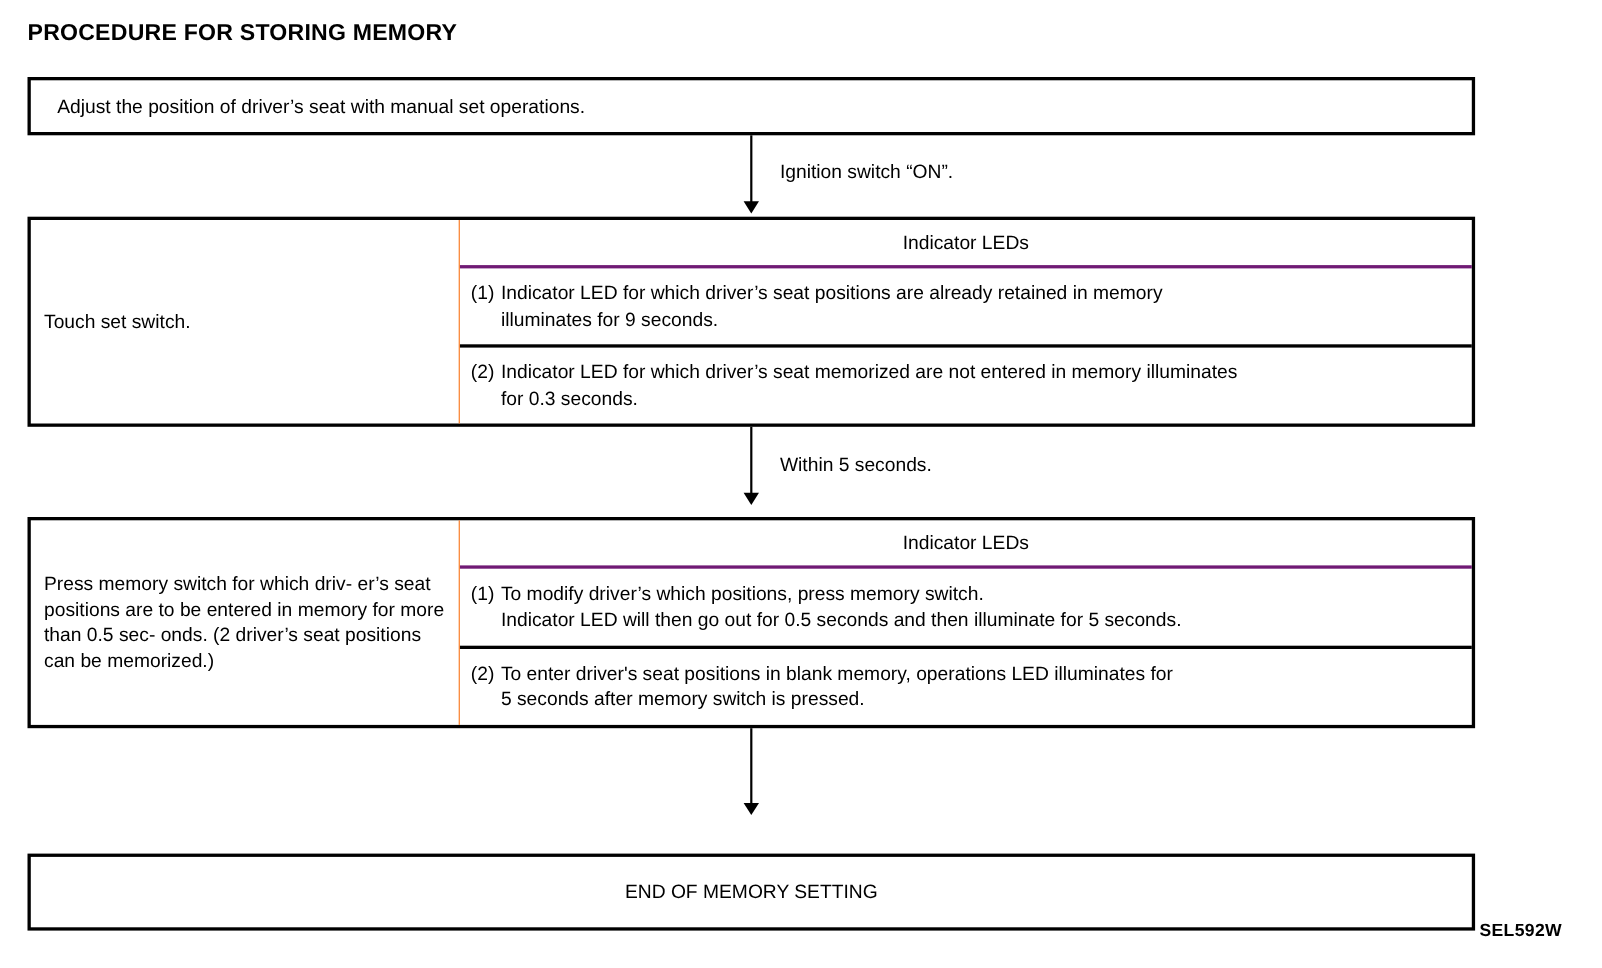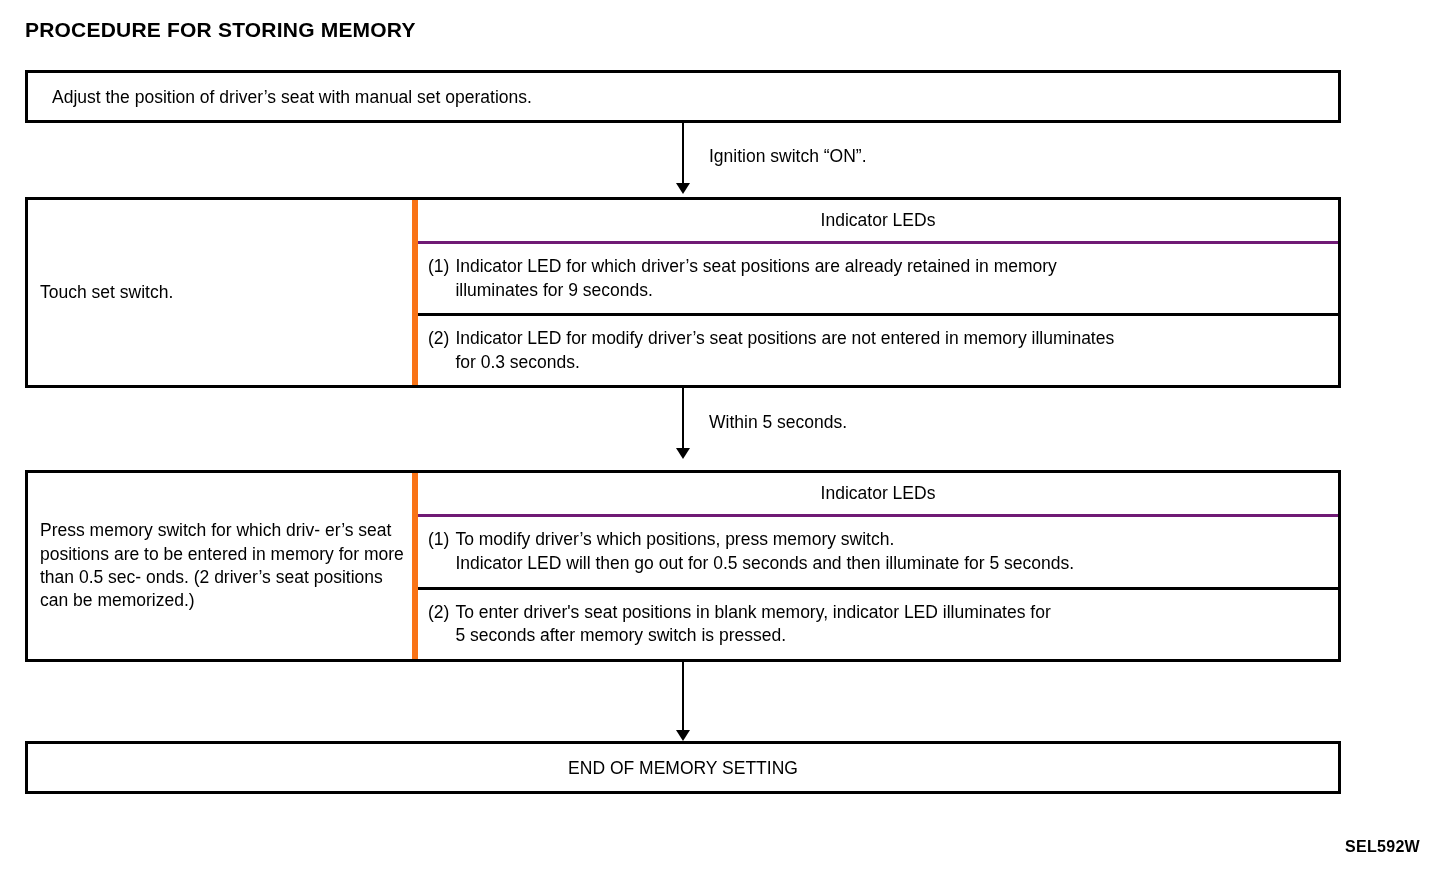--- a/index.html
+++ b/index.html
@@ -54,23 +54,23 @@
   }
   .box-start .box-text {
     position: absolute;
     left: 24px;
     top: 50%;
     transform: translateY(-50%);
   }
 
   .box-end {
     left: 25px;
-    top: 741px;
+    top: 776px;
     width: 1316px;
-    height: 53px;
+    height: 70px;
   }
   .box-end .box-text {
     position: absolute;
     left: 0;
     right: 0;
     top: 50%;
     transform: translateY(-50%);
     text-align: center;
   }
 
@@ -83,21 +83,21 @@
     box-sizing: border-box;
     background: #fff;
     display: flex;
   }
   .table-1 { top: 197px; height: 191px; }
   .table-2 { top: 470px; height: 192px; }
 
   .tbl-left {
     width: 390px;
     flex: 0 0 390px;
-    border-right: 6px solid #f97316;
+    border-right: 1px solid #f97316;
     box-sizing: border-box;
     position: relative;
     display: flex;
     align-items: center;
   }
   .tbl-left .cell-text {
     padding: 0 10px 0 12px;
     font-size: 17.5px;
     line-height: 1.33;
     width: 100%;
@@ -220,21 +220,21 @@
           <span class="num-body">
             <span class="ln">Indicator LED for which driver’s seat positions are already retained in memory</span>
             <span class="ln">illuminates for 9 seconds.</span>
           </span>
         </div>
       </div>
       <div class="tbl-row">
         <div class="num-line">
           <span class="num-marker">(2)</span>
           <span class="num-body">
-            <span class="ln">Indicator LED for modify driver’s seat positions are not entered in memory illuminates</span>
+            <span class="ln">Indicator LED for which driver’s seat memorized are not entered in memory illuminates</span>
             <span class="ln">for 0.3 seconds.</span>
           </span>
         </div>
       </div>
     </div>
   </div>
 
   <div class="connector conn-2"></div>
   <div class="arrowhead arrow-2"></div>
   <div class="conn-label label-2">Within 5 seconds.</div>
@@ -257,21 +257,21 @@
           <span class="num-body">
             <span class="ln">To modify driver’s which positions, press memory switch.</span>
             <span class="ln">Indicator LED will then go out for 0.5 seconds and then illuminate for 5 seconds.</span>
           </span>
         </div>
       </div>
       <div class="tbl-row">
         <div class="num-line">
           <span class="num-marker">(2)</span>
           <span class="num-body">
-            <span class="ln">To enter driver's seat positions in blank memory, indicator LED illuminates for</span>
+            <span class="ln">To enter driver's seat positions in blank memory, operations LED illuminates for</span>
             <span class="ln">5 seconds after memory switch is pressed.</span>
           </span>
         </div>
       </div>
     </div>
   </div>
 
   <div class="connector conn-3"></div>
   <div class="arrowhead arrow-3"></div>
 

